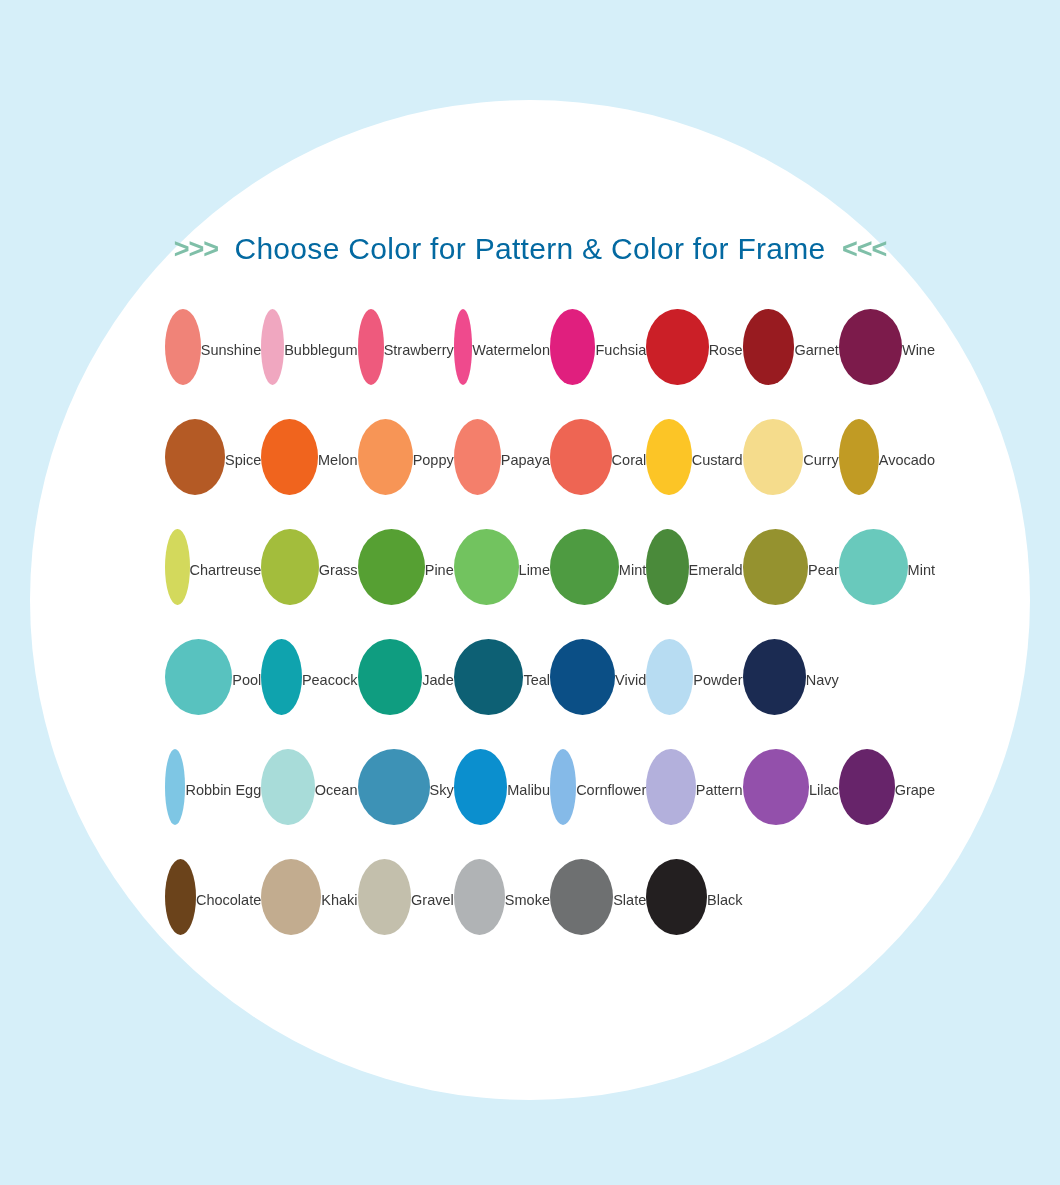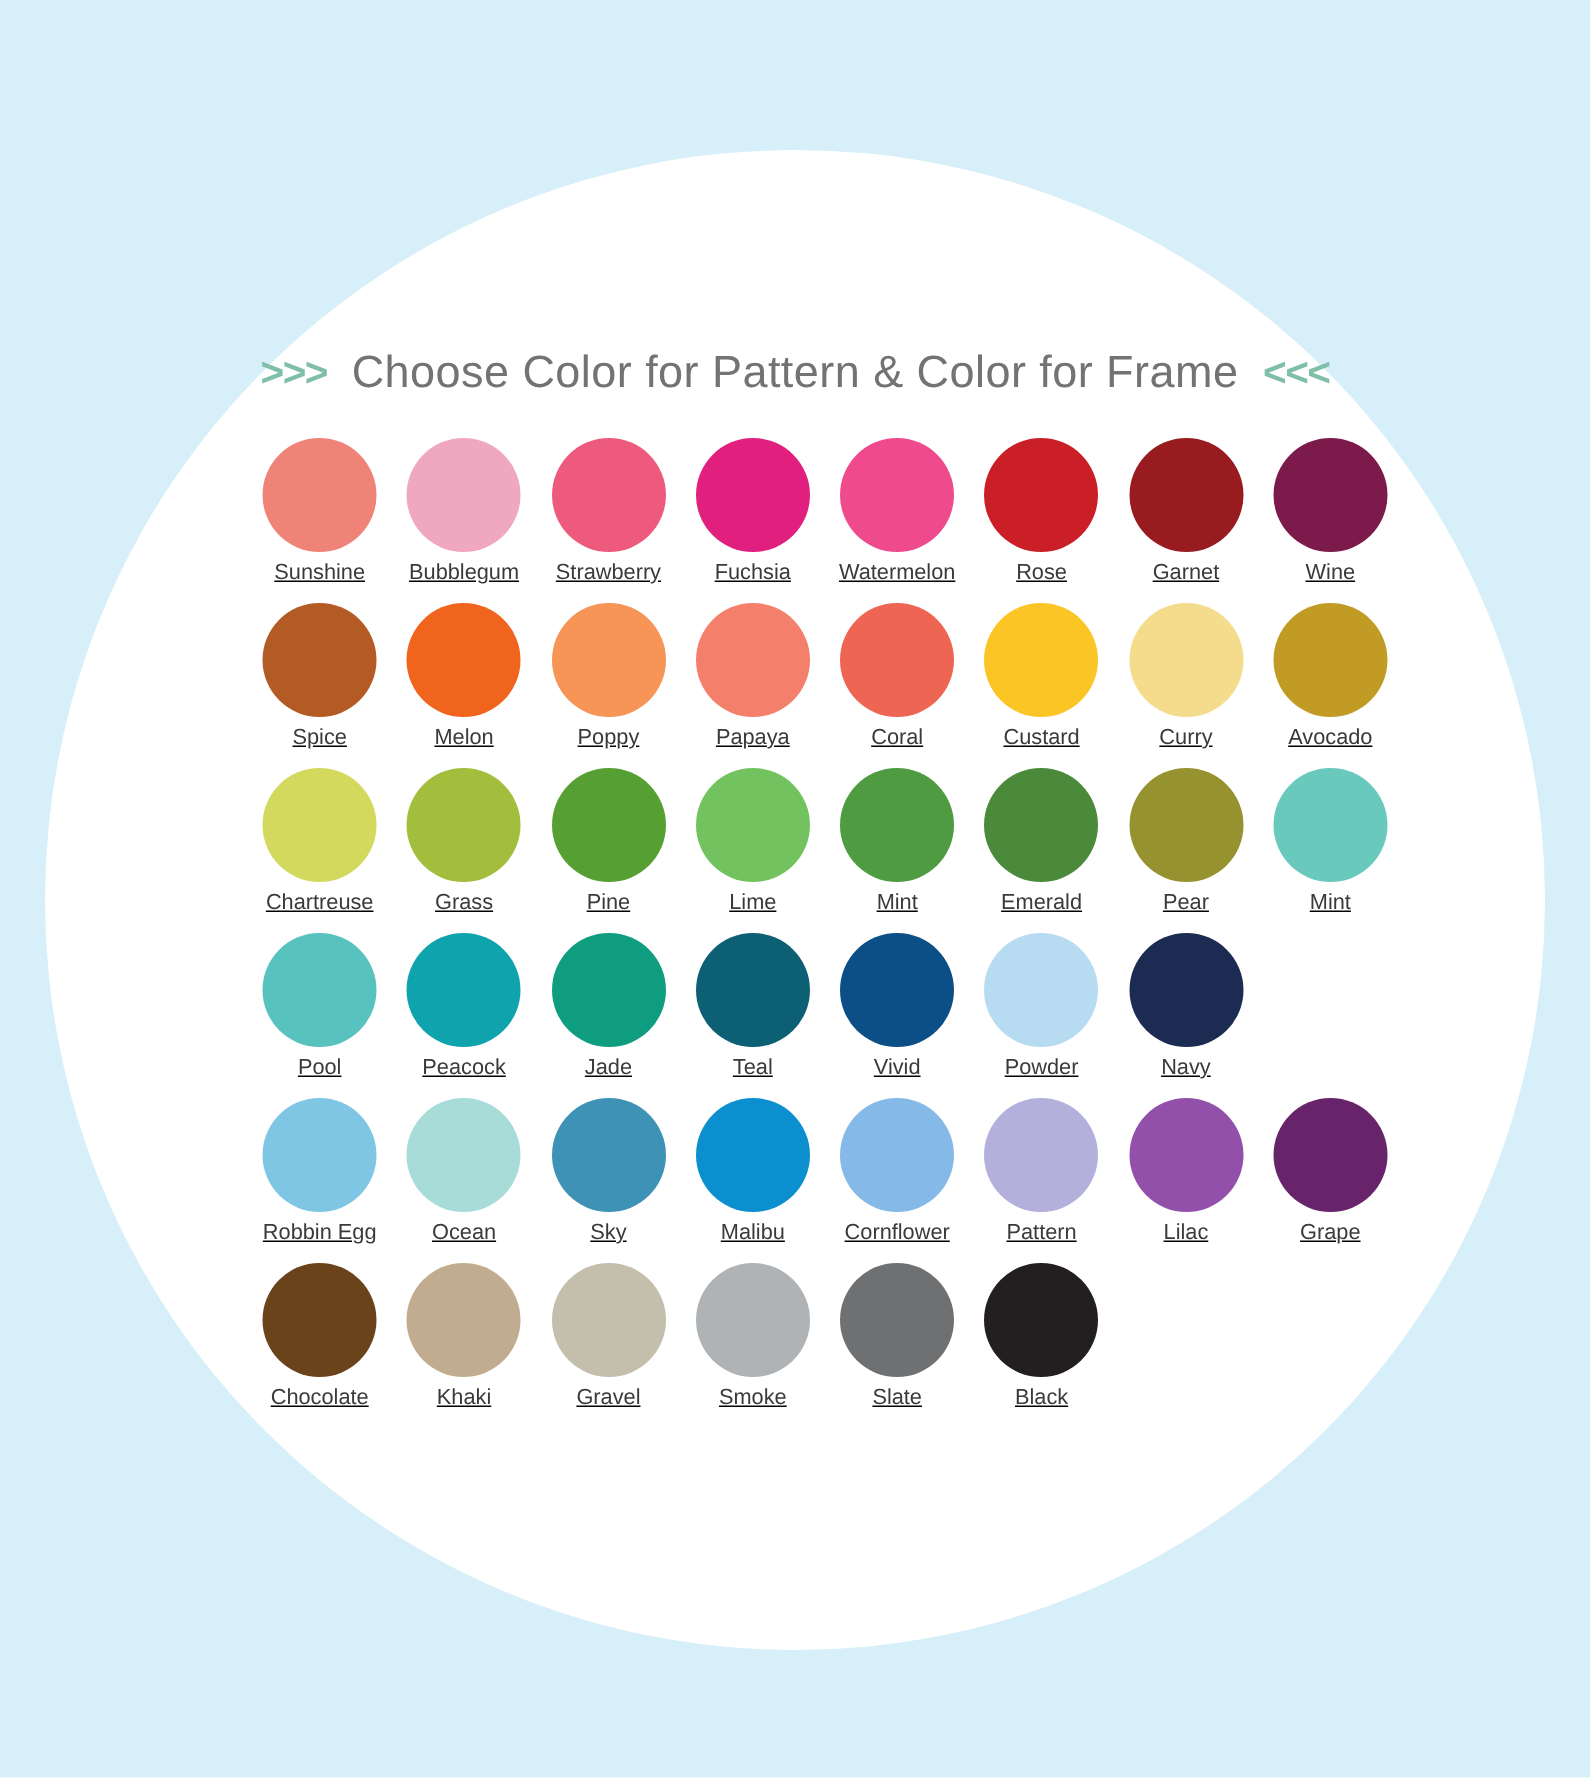--- a/index.html
+++ b/index.html
@@ -66,23 +66,22 @@
     width: 770px;
   }
   .swatch-row {
     display: flex;
     flex-direction: row;
     height: 110px;
   }
   .swatch-cell {
     width: 96.25px;
     display: flex;
-    flex-direction: column;
+    flex-direction: row;
     align-items: center;
-    text-decoration: underline;
   }
   .swatch-dot {
     width: 76px;
     height: 76px;
     border-radius: 50%;
     display: block;
   }
   .swatch-label {
     margin-top: 7px;
     font-size: 14.5px;
@@ -94,47 +93,47 @@
 </style>
 </head>
 <body style="background: rgb(214, 239, 249);">
 
 <div id="stage">
 
   <div id="white-circle" style="background: rgb(255, 255, 255);"></div>
 
   <div id="title-row">
     <span class="chev" style="color: rgb(127, 191, 168);">&gt;&gt;&gt;</span>
-    <span id="title-text" style="color: #737373;">Choose Color for Pattern &amp; Color for Frame</span>
+    <span id="title-text" style="color: #0369a1;">Choose Color for Pattern &amp; Color for Frame</span>
     <span class="chev" style="color: rgb(127, 191, 168);">&lt;&lt;&lt;</span>
   </div>
 
   <div id="palette-grid">
       <div class="swatch-row">
         <div class="swatch-cell">
           <span class="swatch-dot" style="background: rgb(240, 131, 120);"></span>
           <span class="swatch-label">Sunshine</span>
         </div>
         <div class="swatch-cell">
           <span class="swatch-dot" style="background: rgb(240, 167, 192);"></span>
           <span class="swatch-label">Bubblegum</span>
         </div>
         <div class="swatch-cell">
           <span class="swatch-dot" style="background: rgb(238, 90, 125);"></span>
           <span class="swatch-label">Strawberry</span>
         </div>
         <div class="swatch-cell">
+          <span class="swatch-dot" style="background: rgb(239, 74, 141);"></span>
+          <span class="swatch-label">Watermelon</span>
+        </div>
+        <div class="swatch-cell">
           <span class="swatch-dot" style="background: rgb(224, 31, 126);"></span>
           <span class="swatch-label">Fuchsia</span>
         </div>
         <div class="swatch-cell">
-          <span class="swatch-dot" style="background: rgb(239, 74, 141);"></span>
-          <span class="swatch-label">Watermelon</span>
-        </div>
-        <div class="swatch-cell">
           <span class="swatch-dot" style="background: rgb(203, 31, 39);"></span>
           <span class="swatch-label">Rose</span>
         </div>
         <div class="swatch-cell">
           <span class="swatch-dot" style="background: rgb(152, 27, 32);"></span>
           <span class="swatch-label">Garnet</span>
         </div>
         <div class="swatch-cell">
           <span class="swatch-dot" style="background: rgb(124, 27, 75);"></span>
           <span class="swatch-label">Wine</span>

